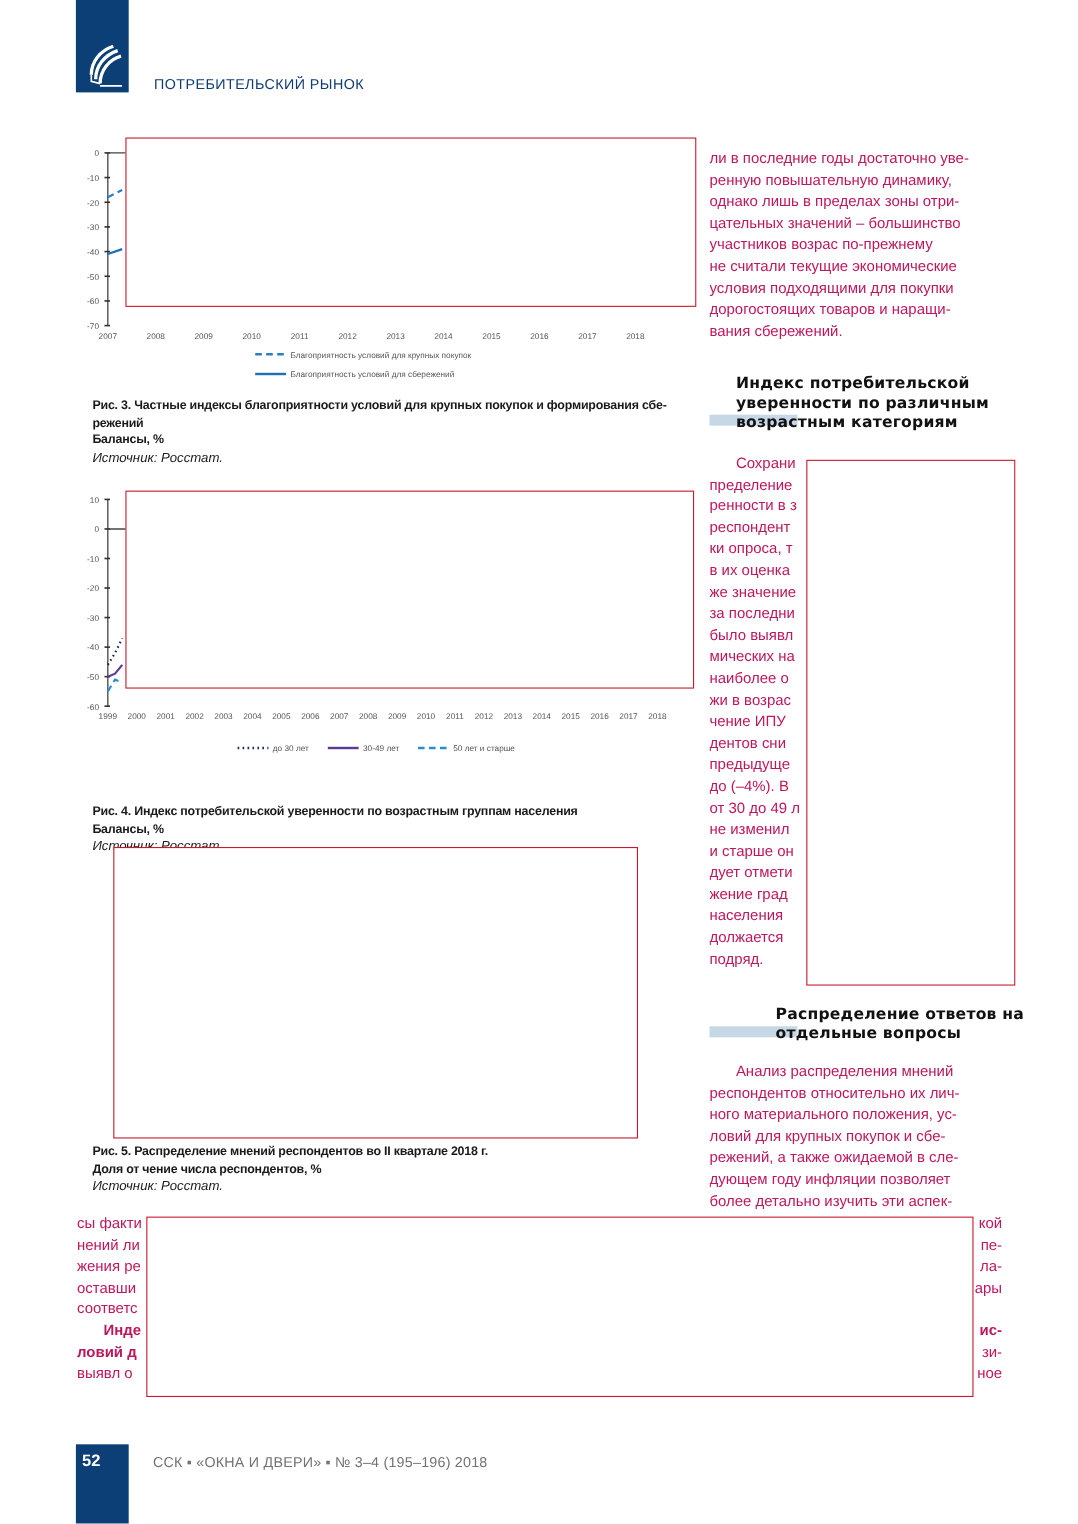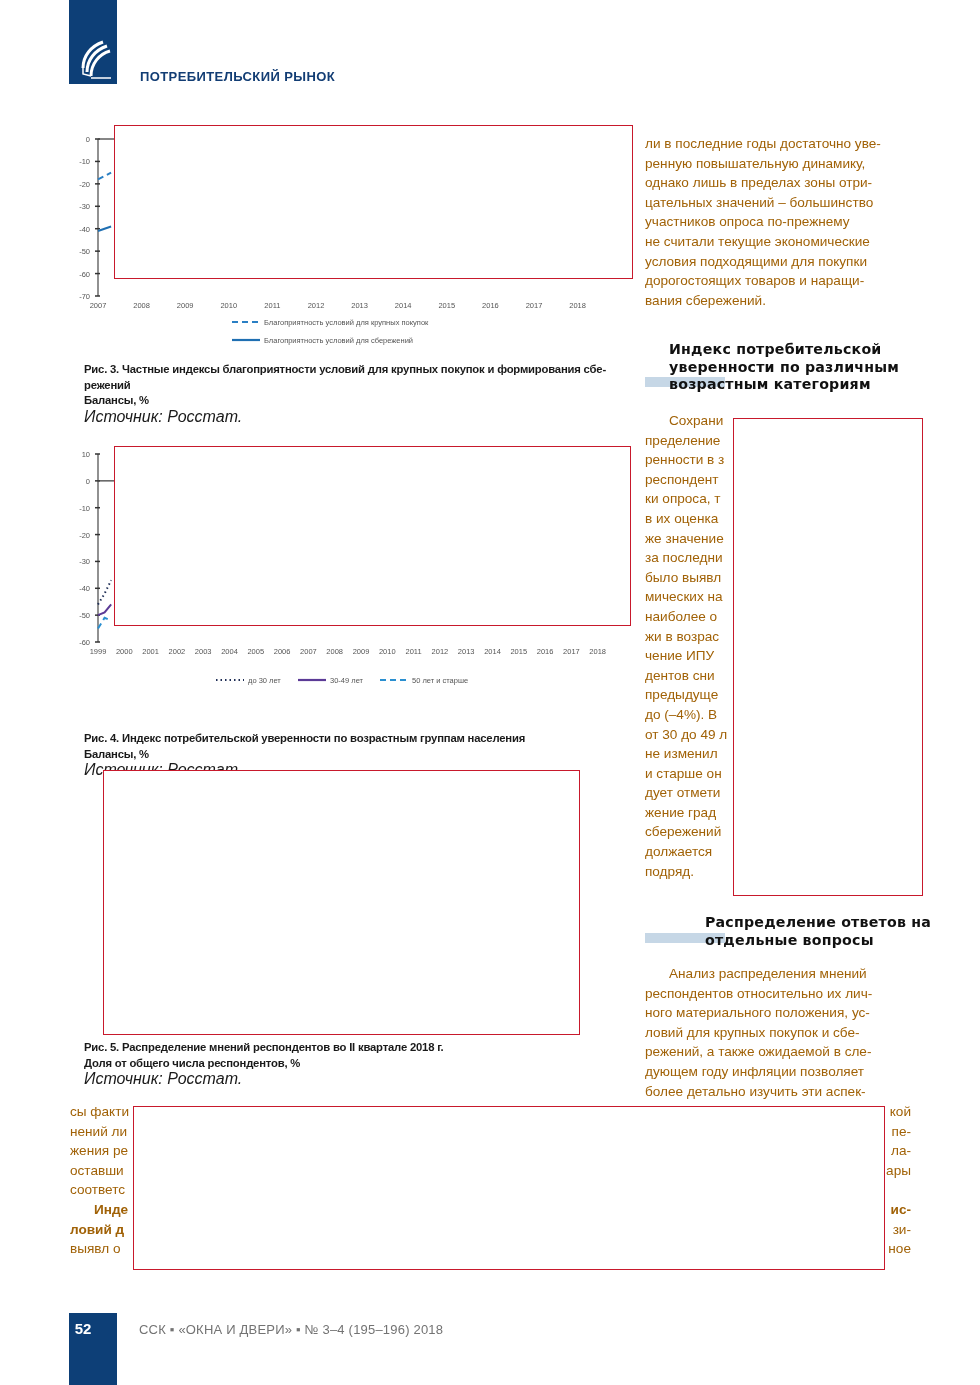--- a/index.html
+++ b/index.html
@@ -2,32 +2,32 @@
 <html><head>
 <meta charset="utf-8">
 <style>
   html, body { margin:0; padding:0; background:#fff; }
   body { width:980px; height:1385px; position:relative; overflow:hidden;
          font-family:"Liberation Sans", sans-serif; color:#1a1a1a; }
   .abs { position:absolute; }
   .bluebar { background:#0d3f77; }
   #logo-bar { left:69px; top:0; width:48px; height:84px; }
   #logo-svg { position:absolute; left:8px; top:38px; }
-  #section-title { left:140px; top:69px; font-size:13px; font-weight:bold; color:#123d74; letter-spacing:0.4px; }
+  #section-title { left:140px; top:69px; font-size:13px; font-weight:normal; color:#123d74; letter-spacing:0.4px; }
 
   .redbox { position:absolute; border:1.5px solid #c8192c; background:#fff; box-sizing:border-box; }
 
   .chart-svg { position:absolute; overflow:visible; }
   .chart-svg text { font-family:"Liberation Sans", sans-serif; fill:#555; }
 
   .caption { position:absolute; left:84px; width:540px; font-size:11.3px; line-height:15.5px; }
   .caption .b { font-weight:bold; font-family:"Liberation Sans", sans-serif; letter-spacing:-0.2px; }
-  .caption .i { font-style:italic; font-size:16px; }
-
-  .col { position:absolute; font-size:13.6px; line-height:19.6px; color:#a16207; }
+  .caption .i { font-style:italic; font-size:12px; }
+
+  .col { position:absolute; font-size:13.6px; line-height:19.6px; color:#be185d; }
   .justify { text-align:justify; text-align-last:left; }
   .heading { position:absolute; font-weight:bold; font-size:14.2px; line-height:17.6px; color:#111; font-family:"DejaVu Sans", sans-serif; letter-spacing:0.2px;}
   .hl-bar { position:absolute; background:#c6d7e6; height:10px; }
   .line { white-space:nowrap; overflow:hidden; }
 
   #page-num-bar { left:69px; top:1313px; width:48px; height:72px; }
   #page-num { position:absolute; left:0; width:28px; top:1320px; text-align:center; color:#fff; font-weight:bold; font-size:15px; }
   #footer-text { left:139px; top:1322px; font-size:13px; color:#737373; letter-spacing:0.2px; }
 </style>
 </head>
@@ -143,30 +143,30 @@
 
 <div class="caption" style="top:703px;margin-top:28px;">
   <div class="b">Рис. 4. Индекс потребительской уверенности по возрастным группам населения</div>
   <div class="b">Балансы, %</div>
   <div class="i">Источник: Росстат.</div>
 </div>
 
 <div class="redbox" style="left:103px; top:770px; width:477px; height:265px;"></div>
 <div class="caption" style="top:1040px;">
   <div class="b">Рис. 5. Распределение мнений респондентов во II квартале 2018 г.</div>
-  <div class="b">Доля от общего числа респондентов, %</div>
+  <div class="b">Доля от чение числа респондентов, %</div>
   <div class="i">Источник: Росстат.</div>
 </div>
 
 <div class="col" id="para1" style="left:645px; top:134px; width:266px;">
     <div class="line justify">ли в последние годы достаточно уве-</div>
     <div class="line justify">ренную повышательную динамику,</div>
     <div class="line justify">однако лишь в пределах зоны отри-</div>
     <div class="line justify">цательных значений – большинство</div>
-    <div class="line justify">участников опроса по-прежнему</div>
+    <div class="line justify">участников возрас по-прежнему</div>
     <div class="line justify">не считали текущие экономические</div>
     <div class="line justify">условия подходящими для покупки</div>
     <div class="line justify">дорогостоящих товаров и наращи-</div>
     <div class="line">вания сбережений.</div>
   </div>
 
 <div class="hl-bar" style="left:645px; top:377px; width:80px;"></div>
 <div class="heading" style="left:669px; top:341px; width:250px;">Индекс потребительской уверенности по различным возрастным категориям</div>
 
 <div class="col" id="para2" style="left:645px; top:411px; width:90px;">
@@ -184,21 +184,21 @@
     <div class="line">жи в возрас</div>
     <div class="line">чение ИПУ</div>
     <div class="line">дентов сни</div>
     <div class="line">предыдуще</div>
     <div class="line">до (–4%). В</div>
     <div class="line">от 30 до 49 л</div>
     <div class="line">не изменил</div>
     <div class="line">и старше он</div>
     <div class="line">дует отмети</div>
     <div class="line">жение град</div>
-    <div class="line">сбережений</div>
+    <div class="line">населения</div>
     <div class="line">должается</div>
     <div class="line">подряд.</div>
   </div>
 <div class="redbox" style="left:733px; top:418px; width:190px; height:478px;"></div>
 
 <div class="hl-bar" style="left:645px; top:933px; width:80px;"></div>
 <div class="heading" style="left:669px; top:914px; width:250px;margin-left:36px;">Распределение ответов на отдельные вопросы</div>
 
 <div class="col" id="para3" style="left:645px; top:964px; width:266px;">
     <div class="line justify" style="text-indent: 24px;">Анализ распределения мнений</div>

